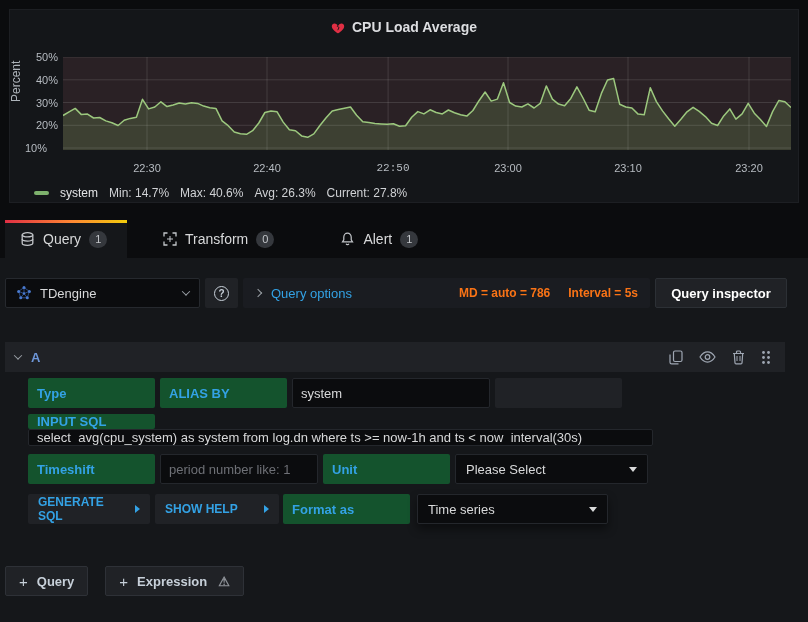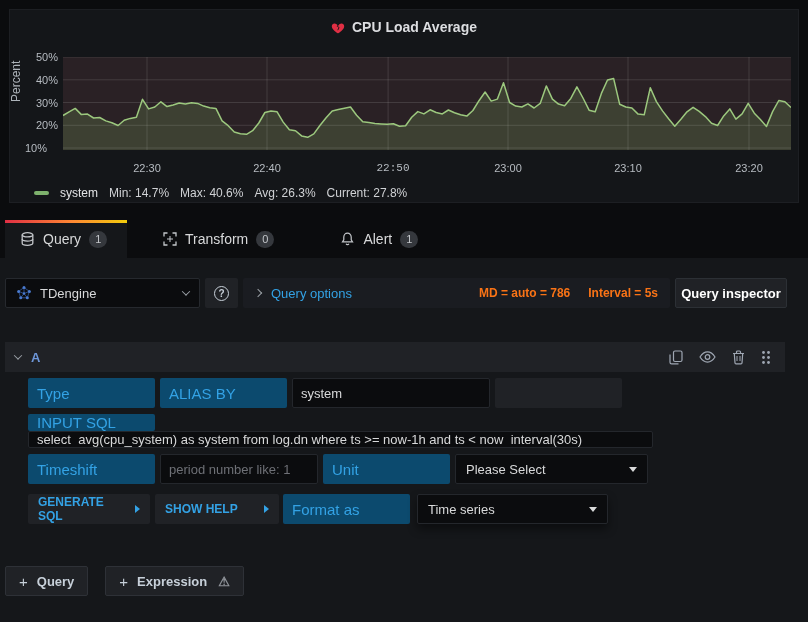--- a/index.html
+++ b/index.html
@@ -46,32 +46,32 @@
   .help-btn { width:33px; height:30px; background:#202226; border-radius:2px; margin-right:5px;
               display:flex; align-items:center; justify-content:center; }
   .qmark { width:15px; height:15px; border:1.4px solid #c7d0d9; border-radius:50%;
            font-size:10px; font-weight:bold; color:#c7d0d9; display:flex; align-items:center;
            justify-content:center; }
   .qopts { flex:1; height:30px; background:#1a1c21; border-radius:2px; margin-right:5px;
            display:flex; align-items:center; padding:0 12px; gap:10px; }
   .qopts .label { color:#33a2e5; font-size:13px; }
   .qopts .meta { color:#f97316; font-size:12px;font-weight:bold; }
   .qopts .spacer { flex:1; }
-  .inspector { width:112px; height:30px; background:#202226; border:1px solid #2c3035;
+  .inspector { width:132px; height:30px; background:#202226; border:1px solid #2c3035;
                border-radius:2px; color:#ffffff; font-size:13px; font-weight:bold;
                display:flex; align-items:center; justify-content:center; }
 
   .row-a-header { position:absolute; top:84px; left:5px; width:780px; height:30px;
                   background:#202226; display:flex; align-items:center; padding:0 10px; }
   .refid { color:#6d96d8; font-size:13px; font-weight:bold; margin-left:10px; }
   .hdr-icons { margin-left:auto; display:flex; align-items:center; gap:16px; padding-right:4px; }
   .hdr-icons svg { display:block; }
 
   .frow { position:absolute; left:28px; height:30px; display:flex; }
-  .flabel { background:#0c4a6e; color:#33a2e5; font-size:15px; font-weight:normal;
+  .flabel { background:#14532d; color:#33a2e5; font-size:13px; font-weight:bold;
             display:flex; align-items:center; padding:0 9px; border-radius:2px; margin-right:5px; }
   .finput { background:#0b0c0e; border:1px solid #24272c; border-radius:2px; color:#d8d9da;
             font-size:13px; font-family:"Liberation Sans",sans-serif; padding:0 8px; margin-right:5px; height:30px; }
   .finput::placeholder { color:#6e7076; }
   .fselect { background:#0b0c0e; border:1px solid #24272c; border-radius:2px; color:#d8d9da;
              font-size:13px; display:flex; align-items:center; padding:0 10px; margin-right:5px;
              justify-content:space-between; }
   .caret { width:0; height:0; border-left:4px solid transparent; border-right:4px solid transparent;
            border-top:5px solid #d8d9da; }
   .fbtn { background:#202226; color:#33a2e5; font-size:12px; font-weight:bold; border-radius:2px;

